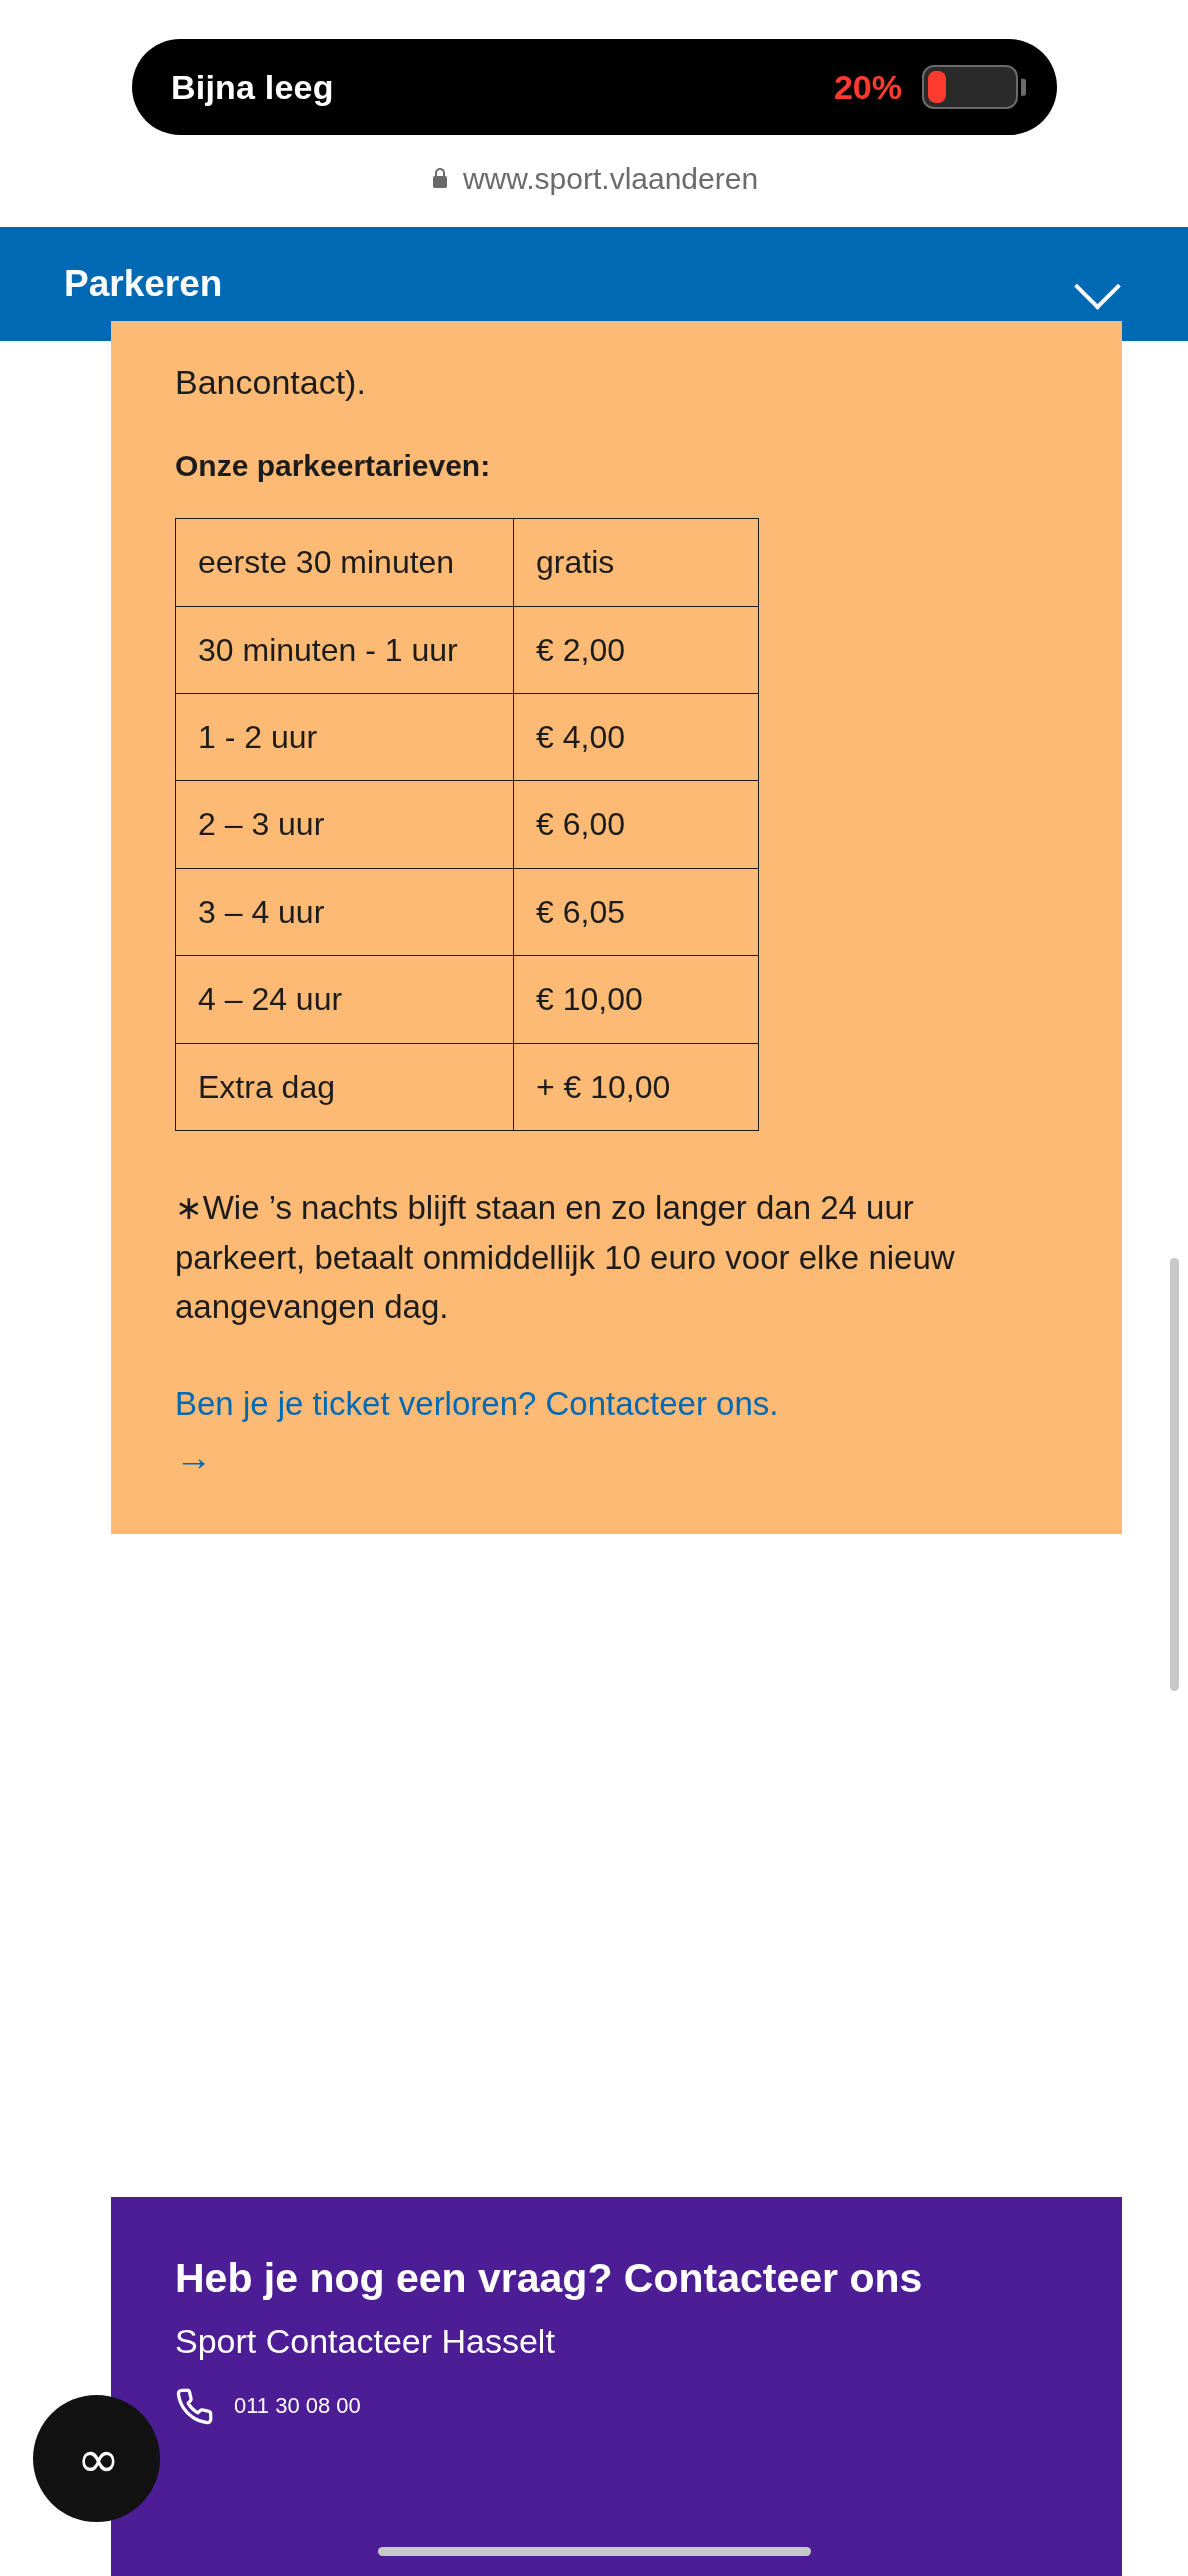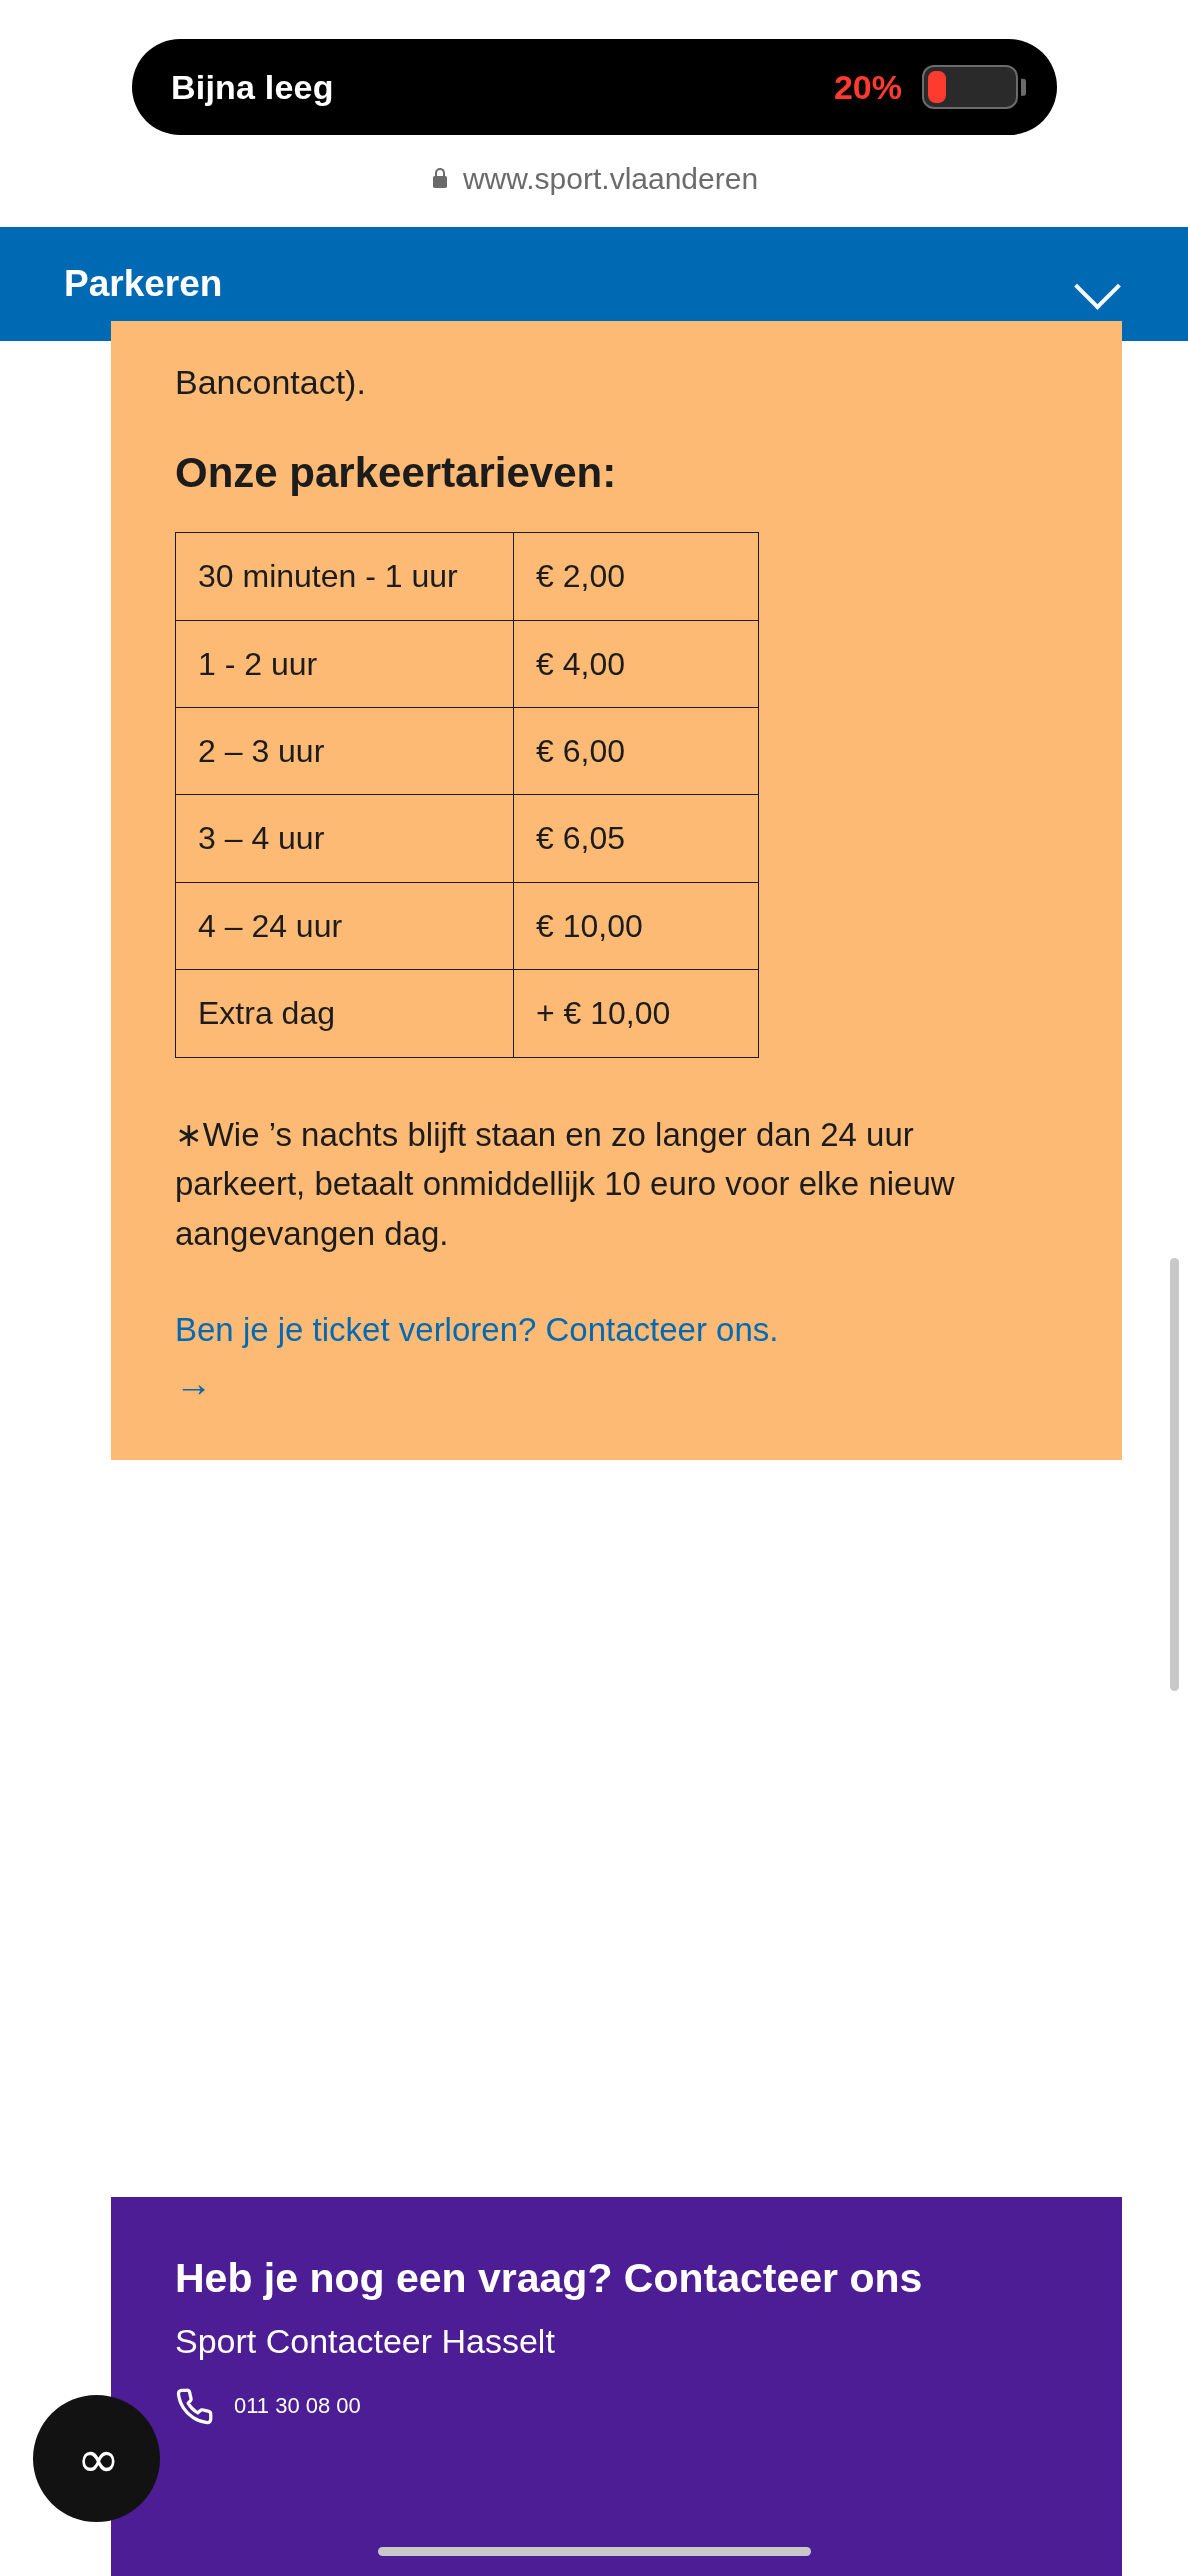--- a/index.html
+++ b/index.html
@@ -170,21 +170,21 @@
   .content-inner {
     padding: 0 64px;
   }
   .para {
     font-size: 34px;
     color: #1c1c1c;
     line-height: 1.45;
     margin: 0 0 42px 0;
   }
   .para-bold {
-    font-size: 42px;
+    font-size: 30px;
     color: #1c1c1c;
     font-weight: 700;
     margin: 0 0 35px 0;
   }
 
   
   table.tariffs {
     border-collapse: collapse;
     margin: 0 0 0 0;
     width: 493px;
@@ -328,20 +328,24 @@
 <div class="content-panel">
   <div class="content-inner">
 
     <p class="para">Bancontact).</p>
 
     <p class="para-bold">Onze parkeertarieven:</p>
 
     <table class="tariffs">
       <tbody>
         <tr>
+          <td class="col-label">eerste 30 minuten</td>
+          <td class="col-price">gratis</td>
+        </tr>
+        <tr>
           <td class="col-label">30 minuten - 1 uur</td>
           <td class="col-price">€ 2,00</td>
         </tr>
         <tr>
           <td class="col-label">1 - 2 uur</td>
           <td class="col-price">€ 4,00</td>
         </tr>
         <tr>
           <td class="col-label">2 – 3 uur</td>
           <td class="col-price">€ 6,00</td>

